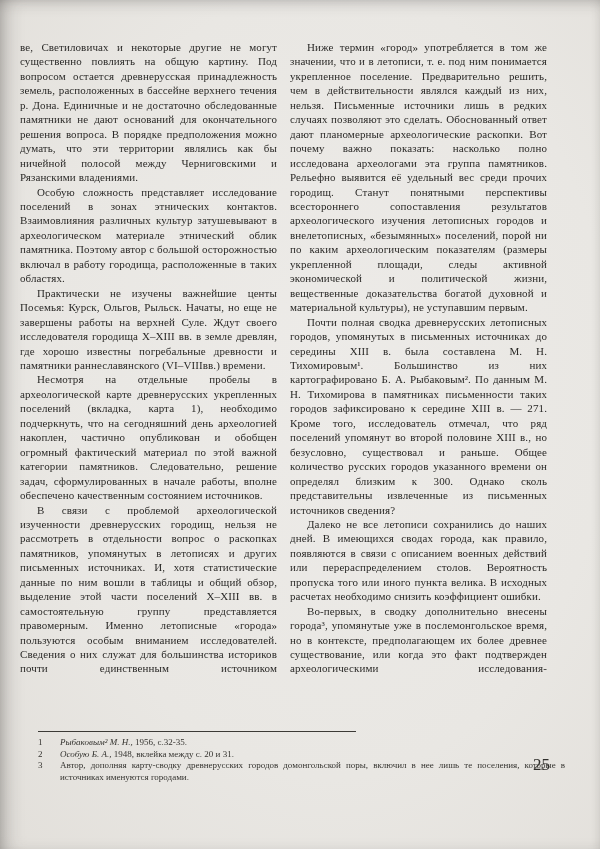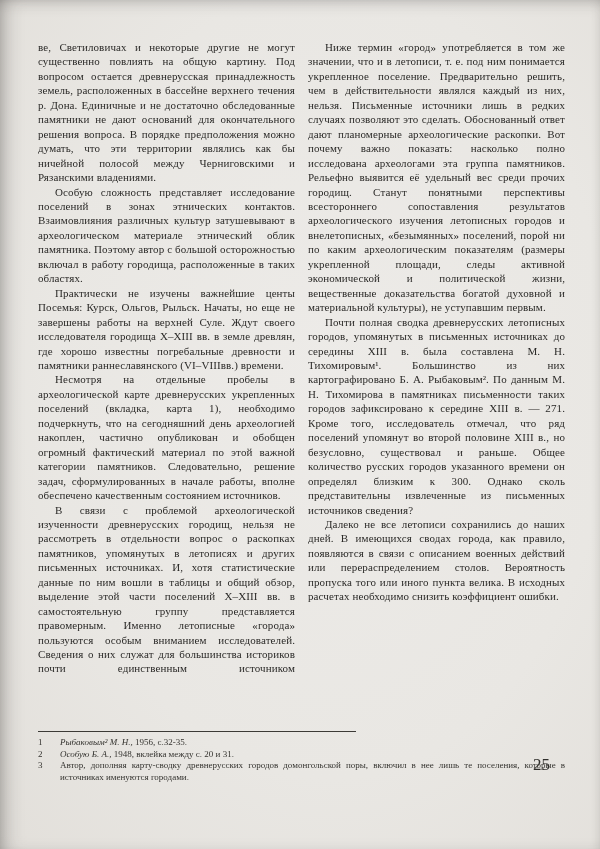--- a/index.html
+++ b/index.html
@@ -15,21 +15,21 @@
     background:
       radial-gradient(ellipse at 55% 45%, #edebe8 0%, #e9e7e3 60%, #e2dfda 100%);
     box-shadow:
       inset 14px 0 22px -14px rgba(40,38,35,.45),
       inset 0 10px 18px -12px rgba(40,38,35,.30),
       inset -6px 0 14px -10px rgba(40,38,35,.20);
     color:#2b2a28;
   }
   .columns{
     position:absolute;
-    left:38px;top:40px;
+    left:20px;top:40px;
     width:527px;
     display:flex;
     gap:13px;
   }
   .col{
     width:257px;
     font-size:11px;
     line-height:14.45px;
     text-align:justify;
     letter-spacing:.1px;
@@ -89,20 +89,21 @@
       <p>Особую сложность представляет исследование поселений в зонах этнических контактов. Взаимовлияния различных культур затушевывают в археологическом материале этнический облик памятника. Поэтому автор с большой осторожностью включал в работу городища, расположенные в таких областях.</p>
       <p>Практически не изучены важнейшие центы Посемья: Курск, Ольгов, Рыльск. Начаты, но еще не завершены работы на верхней Суле. Ждут своего исследователя городища X–XIII вв. в земле древлян, где хорошо известны погребальные древности и памятники раннеславянского (VI–VIIIвв.) времени.</p>
       <p>Несмотря на отдельные пробелы в археологической карте древнерусских укрепленных поселений (вкладка, карта 1), необходимо подчеркнуть, что на сегодняшний день археологией накоплен, частично опубликован и обобщен огромный фактический материал по этой важной категории памятников. Следовательно, решение задач, сформулированных в начале работы, вполне обеспечено качественным состоянием источников.</p>
       <p class="cont">В связи с проблемой археологической изученности древнерусских городищ, нельзя не рассмотреть в отдельности вопрос о раскопках памятников, упомянутых в летописях и других письменных источниках. И, хотя статистические данные по ним вошли в таблицы и общий обзор, выделение этой части поселений X–XIII вв. в самостоятельную группу представляется правомерным. Именно летописные «города» пользуются особым вниманием исследователей. Сведения о них служат для большинства историков почти единственным источником</p>
     </div>
 
     <div class="col">
       <p>Ниже термин «город» употребляется в том же значении, что и в летописи, т. е. под ним понимается укрепленное поселение. Предварительно решить, чем в действительности являлся каждый из них, нельзя. Письменные источники лишь в редких случаях позволяют это сделать. Обоснованный ответ дают планомерные археологические раскопки. Вот почему важно показать: насколько полно исследована археологами эта группа памятников. Рельефно выявится её удельный вес среди прочих городищ. Станут понятными перспективы всестороннего сопоставления результатов археологического изучения летописных городов и внелетописных, «безымянных» поселений, порой ни по каким археологическим показателям (размеры укрепленной площади, следы активной экономической и политической жизни, вещественные доказательства богатой духовной и материальной культуры), не уступавшим первым.</p>
       <p>Почти полная сводка древнерусских летописных городов, упомянутых в письменных источниках до середины XIII в. была составлена М. Н. Тихомировым¹. Большинство из них картографировано Б. А. Рыбаковым². По данным М. Н. Тихомирова в памятниках письменности таких городов зафиксировано к середине XIII в. — 271. Кроме того, исследователь отмечал, что ряд поселений упомянут во второй половине XIII в., но безусловно, существовал и раньше. Общее количество русских городов указанного времени он определял близким к 300. Однако сколь представительны извлеченные из письменных источников сведения?</p>
       <p>Далеко не все летописи сохранились до наших дней. В имеющихся сводах города, как правило, появляются в связи с описанием военных действий или перераспределением столов. Вероятность пропуска того или иного пункта велика. В исходных расчетах необходимо снизить коэффициент ошибки.</p>
+      <p class="cont">Во-первых, в сводку дополнительно внесены города³, упомянутые уже в послемонгольское время, но в контексте, предполагающем их более древнее существование, или когда это факт подтвержден археологическими исследования-</p>
     </div>
 
   </div>
 
   <div class="footnote-area">
     <div class="footnote-rule"></div>
 
     <div class="footnote">
       <span class="fn-num">1</span>
       <span class="fn-body"><i>Рыбаковым² М. Н.,</i><span> 1956, с.32-35.</span></span>

